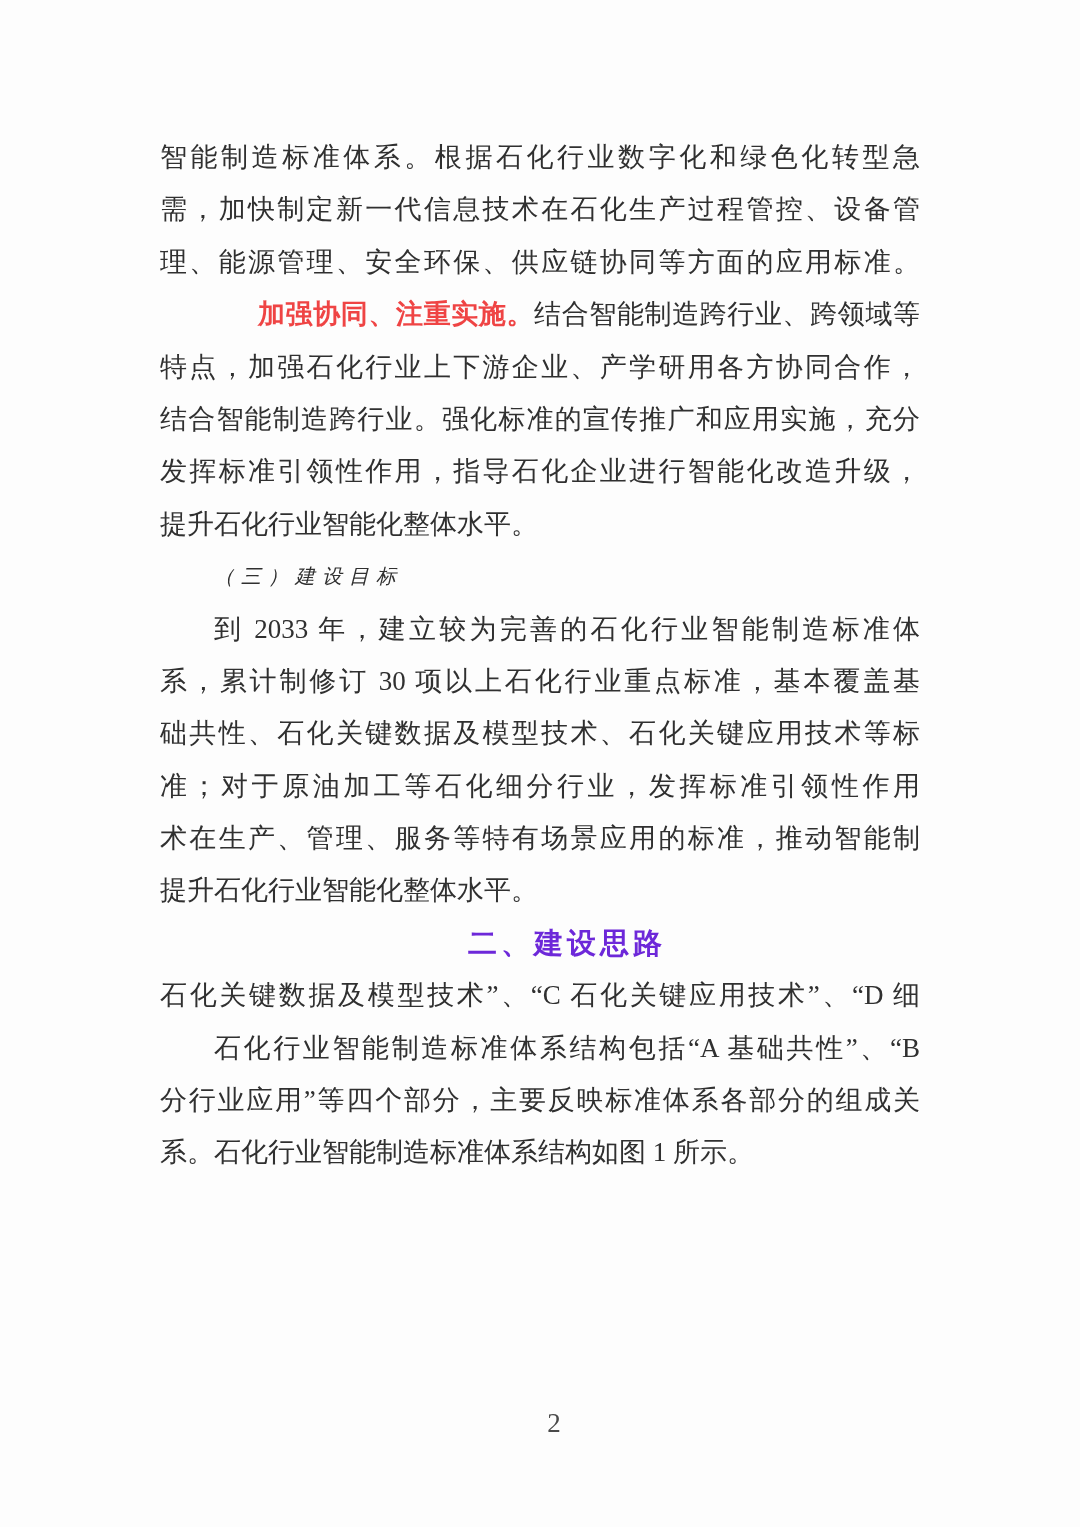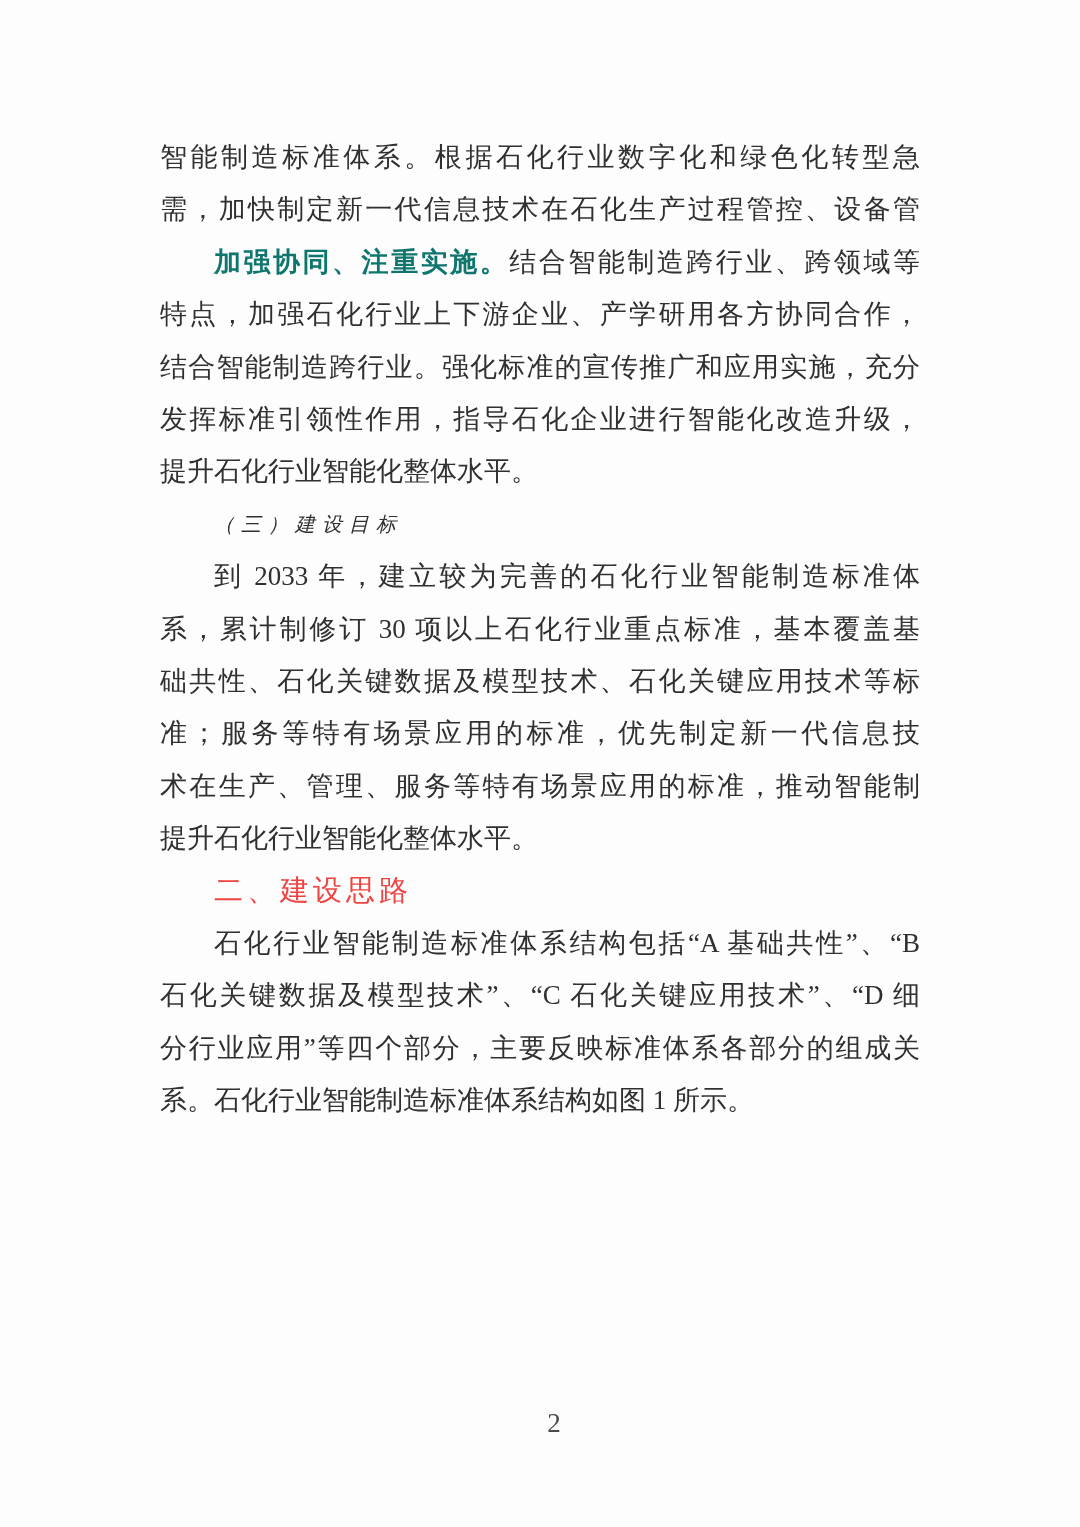--- a/index.html
+++ b/index.html
@@ -36,60 +36,63 @@
   
   .kai {
     font-style: italic;
     letter-spacing: 7px;
     font-size: 20px;
   }
   
   .hei {
     font-family: "Liberation Sans", "DejaVu Sans", sans-serif;
     font-style: normal;
-    font-weight: 400;
+    font-weight: 700;
     letter-spacing: 4px;
     font-size: 29px;
-    color: #ef4444;
+    color: #6d28d9;
+    text-align: center;
   }
   
   .runin {
     font-family: Liberation Serif, serif;
     font-weight: 700;
-    color: #0f766e;
+    color: #ef4444;
+    margin-left: 44px;
   }
   .footer {
     position: absolute;
     left: 0;
     top: 1408px;
     width: 100%;
     text-align: center;
     font-size: 27px;
     color: #4a4a4a;
   }
 </style>
 </head>
 <body>
 
 <div class="page">
   <div class="content">
     <div class="ln jf">智能制造标准体系。根据石化行业数字化和绿色化转型急</div>
     <div class="ln jf">需，加快制定新一代信息技术在石化生产过程管控、设备管</div>
+    <div class="ln jf">理、能源管理、安全环保、供应链协同等方面的应用标准。</div>
     <div class="ln jf ind"><span class="runin">加强协同、注重实施。</span><span>结合智能制造跨行业、跨领域等</span></div>
     <div class="ln jf">特点，加强石化行业上下游企业、产学研用各方协同合作，</div>
     <div class="ln jf">结合智能制造跨行业。强化标准的宣传推广和应用实施，充分</div>
     <div class="ln jf">发挥标准引领性作用，指导石化企业进行智能化改造升级，</div>
     <div class="ln">提升石化行业智能化整体水平。</div>
     <div class="ln ind kai">（三）建设目标</div>
     <div class="ln jf ind">到 2033 年，建立较为完善的石化行业智能制造标准体</div>
     <div class="ln jf">系，累计制修订 30 项以上石化行业重点标准，基本覆盖基</div>
     <div class="ln jf">础共性、石化关键数据及模型技术、石化关键应用技术等标</div>
-    <div class="ln jf">准；服务等特有场景应用的标准，优先制定新一代信息技</div>
+    <div class="ln jf">准；对于原油加工等石化细分行业，发挥标准引领性作用</div>
     <div class="ln jf">术在生产、管理、服务等特有场景应用的标准，推动智能制</div>
     <div class="ln">提升石化行业智能化整体水平。</div>
     <div class="ln ind hei">二、建设思路</div>
+    <div class="ln jf">石化关键数据及模型技术”、“C 石化关键应用技术”、“D 细</div>
     <div class="ln jf ind">石化行业智能制造标准体系结构包括“A 基础共性”、“B</div>
-    <div class="ln jf">石化关键数据及模型技术”、“C 石化关键应用技术”、“D 细</div>
     <div class="ln jf">分行业应用”等四个部分，主要反映标准体系各部分的组成关</div>
     <div class="ln">系。石化行业智能制造标准体系结构如图 1 所示。</div>
   </div>
   <div class="footer">2</div>
 </div>
 
 </body></html>

